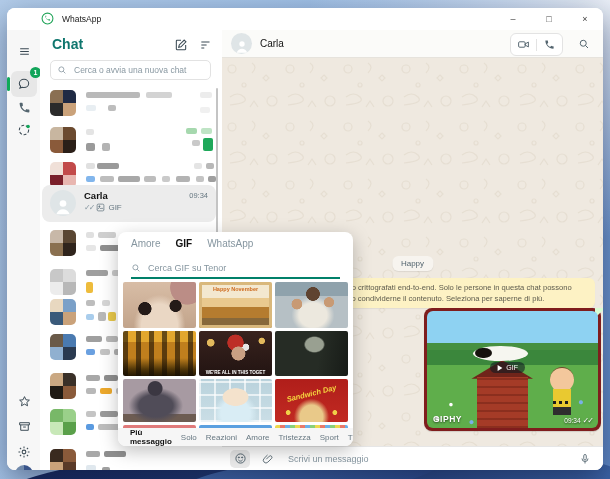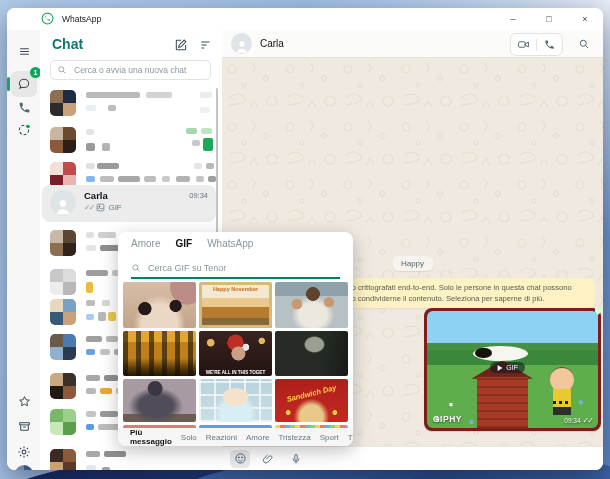--- a/index.html
+++ b/index.html
@@ -394,20 +394,21 @@
               <circle cx="9" cy="10" r="1" fill="#54656f"></circle>
               <circle cx="15" cy="10" r="1" fill="#54656f"></circle>
               <path d="M8 14.5c1 1.5 2.4 2.3 4 2.3s3-.8 4-2.3"></path>
             </svg>
         </span>
         <span class="comp-btn">
           <svg width="12" height="12" viewBox="0 0 24 24" fill="none" stroke="#54656f" stroke-width="1.8">
               <path d="M8.5 12.5l6.2-6.2a3.2 3.2 0 0 1 4.5 4.5l-7.5 7.5a5.3 5.3 0 0 1-7.5-7.5L11 4"></path>
             </svg>
         </span>
+        <input class="comp-input" placeholder="Scrivi un messaggio" style="">
         <span class="comp-btn" style="margin-right:8px;">
           <svg width="12" height="12" viewBox="0 0 24 24" fill="none" stroke="#54656f" stroke-width="1.8">
               <rect x="9.5" y="3" width="5" height="11" rx="2.5"></rect>
               <path d="M6 11a6 6 0 0 0 12 0M12 17v4"></path>
             </svg>
         </span>
       </div>
     </div>
 
     <div class="gifpanel">

